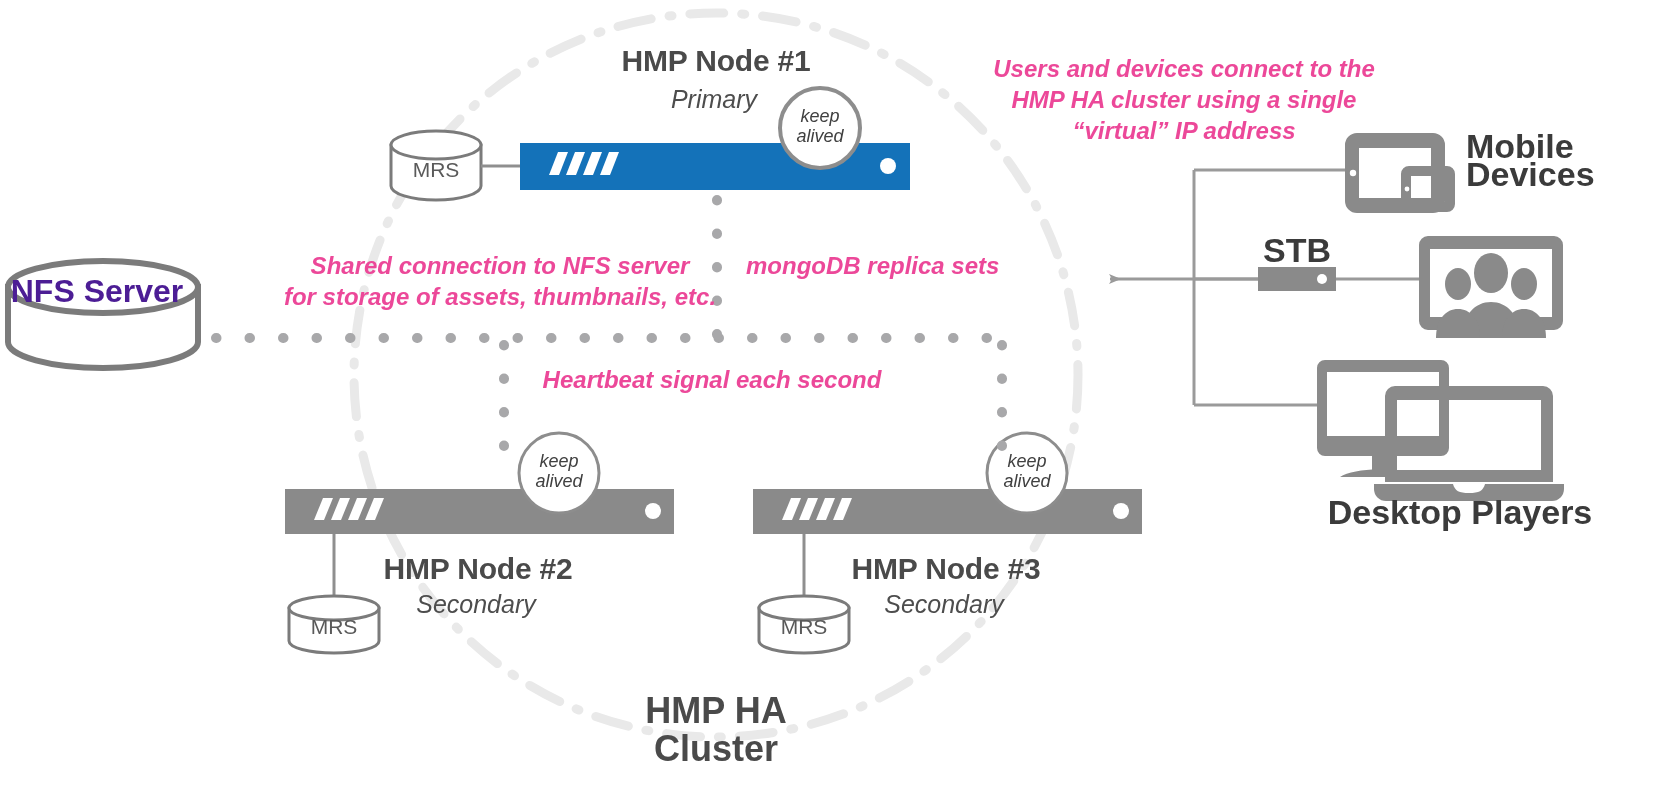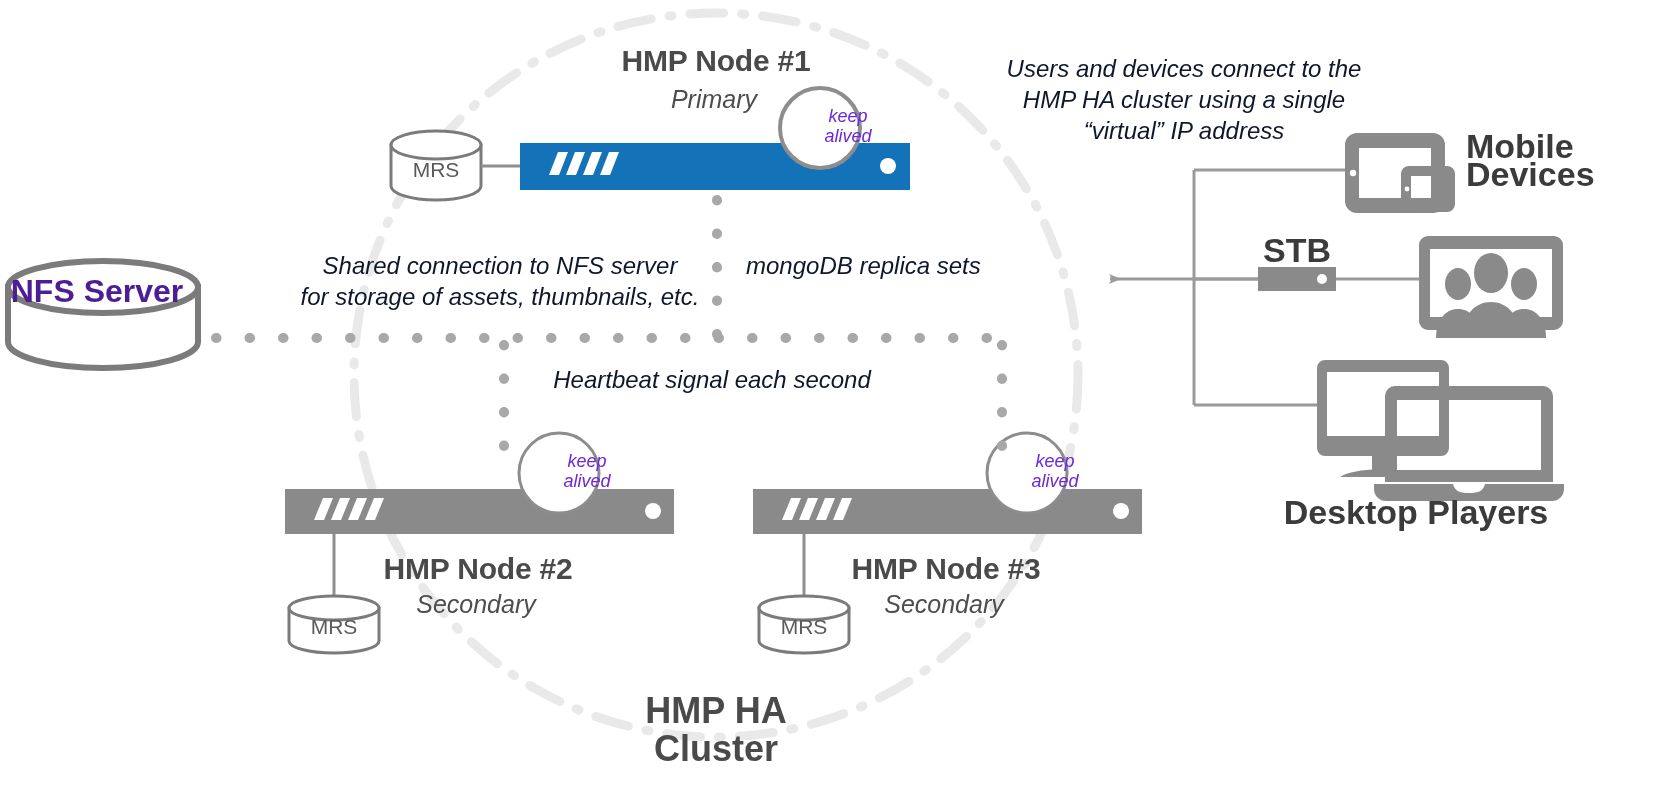--- a/index.html
+++ b/index.html
@@ -7,24 +7,24 @@
     font-family:"Liberation Sans", sans-serif;
     width:1664px; height:810px;
     overflow:hidden;
   }
   #stage{position:relative;width:1416px;height:810px;background:#fff;}
   #stage svg.layer{position:absolute;left:0;top:0;width:1664px;height:810px;pointer-events:none;}
   .lbl{position:absolute;color:#4d4d4d;white-space:nowrap;}
   .ctr{text-align:center;transform:translateX(-50%);}
   .node-title{font-size:30px;font-weight:bold;color:#4a4a4a;letter-spacing:-0.2px;}
   .node-sub{font-size:25px;font-style:italic;color:#4d4d4d;}
-  .note{font-size:24px;font-style:italic;color:#0f172a;line-height:31px;}
+  .note{font-size:24px;font-style:italic;color:#ec4899;line-height:31px;font-weight:bold;}
   .devlbl{font-size:34px;font-weight:bold;color:#3b3b3b;line-height:28px;}
   .mrslbl{font-size:21px;color:#5a5a5a;}
-  .ka{font-size:18px;font-style:italic;color:#6d28d9;line-height:20px;text-align:center;padding-left:28px;}
+  .ka{font-size:18px;font-style:italic;color:#404040;line-height:20px;text-align:center;}
   .bigname{font-size:32px;font-weight:bold;color:#4c1d95;margin-top:36px;}
   .clustername{font-size:36px;font-weight:bold;color:#4a4a4a;line-height:38px;text-align:center;}
 </style>
 </head>
 <body>
 
 <div id="stage">
 
   <svg class="layer" viewBox="0 0 1664 810">
     <defs>
@@ -214,15 +214,15 @@
     <div>“virtual” IP address</div>
   </div>
 
   <div class="lbl devlbl" style="left:1466px;top:132px;text-align:left;">
     <div>Mobile</div>
     <div>Devices</div>
   </div>
 
   <div class="lbl devlbl ctr" style="left:1297px;top:236px;">STB</div>
 
-  <div class="lbl devlbl ctr" style="left:1416px;top:498px;">Desktop Players</div>
+  <div class="lbl devlbl ctr" style="left:1460px;top:498px;">Desktop Players</div>
 
 </div>
 
 </body></html>

